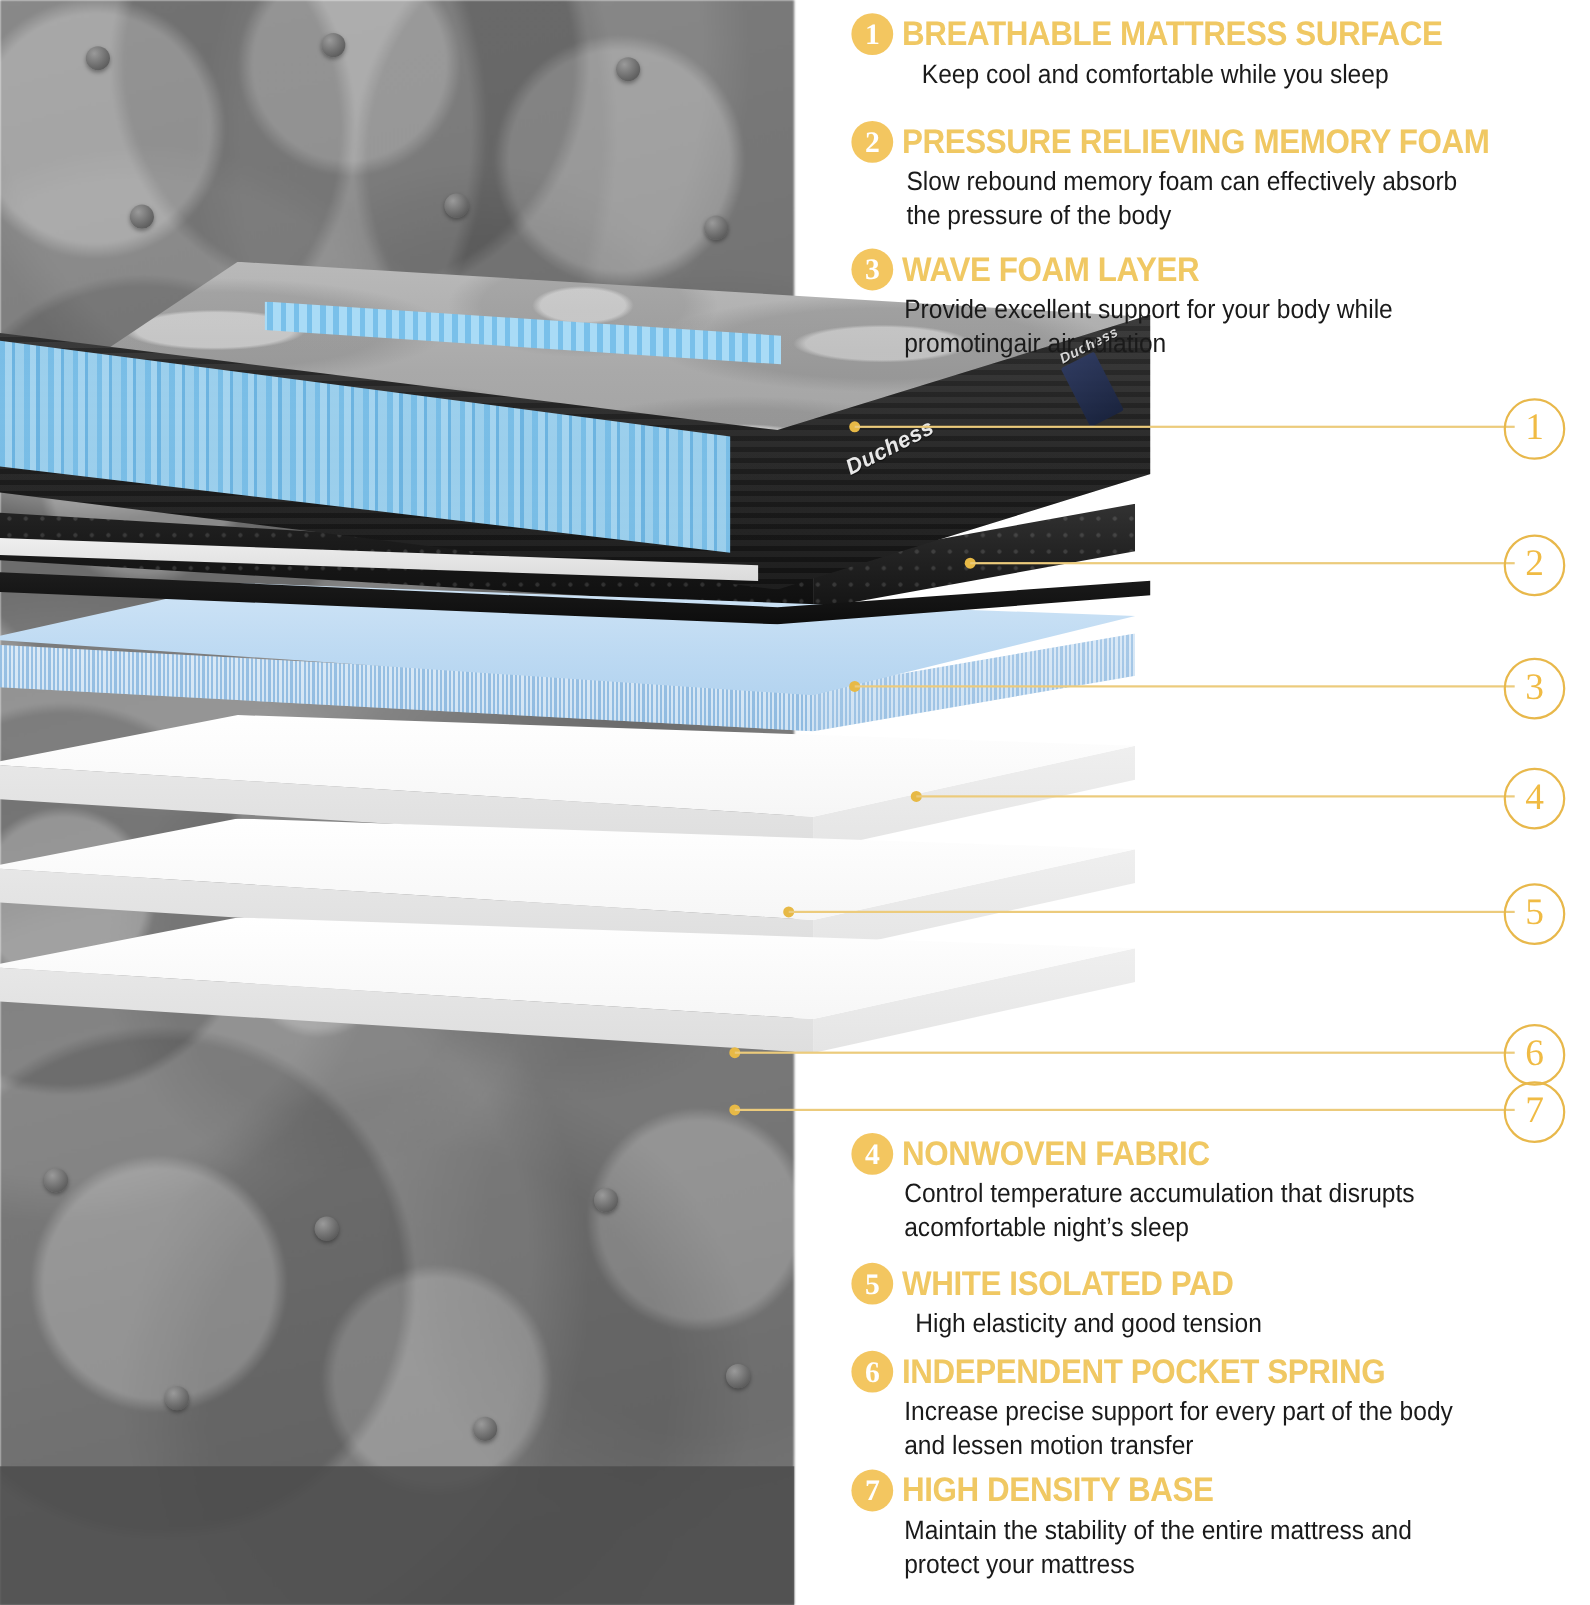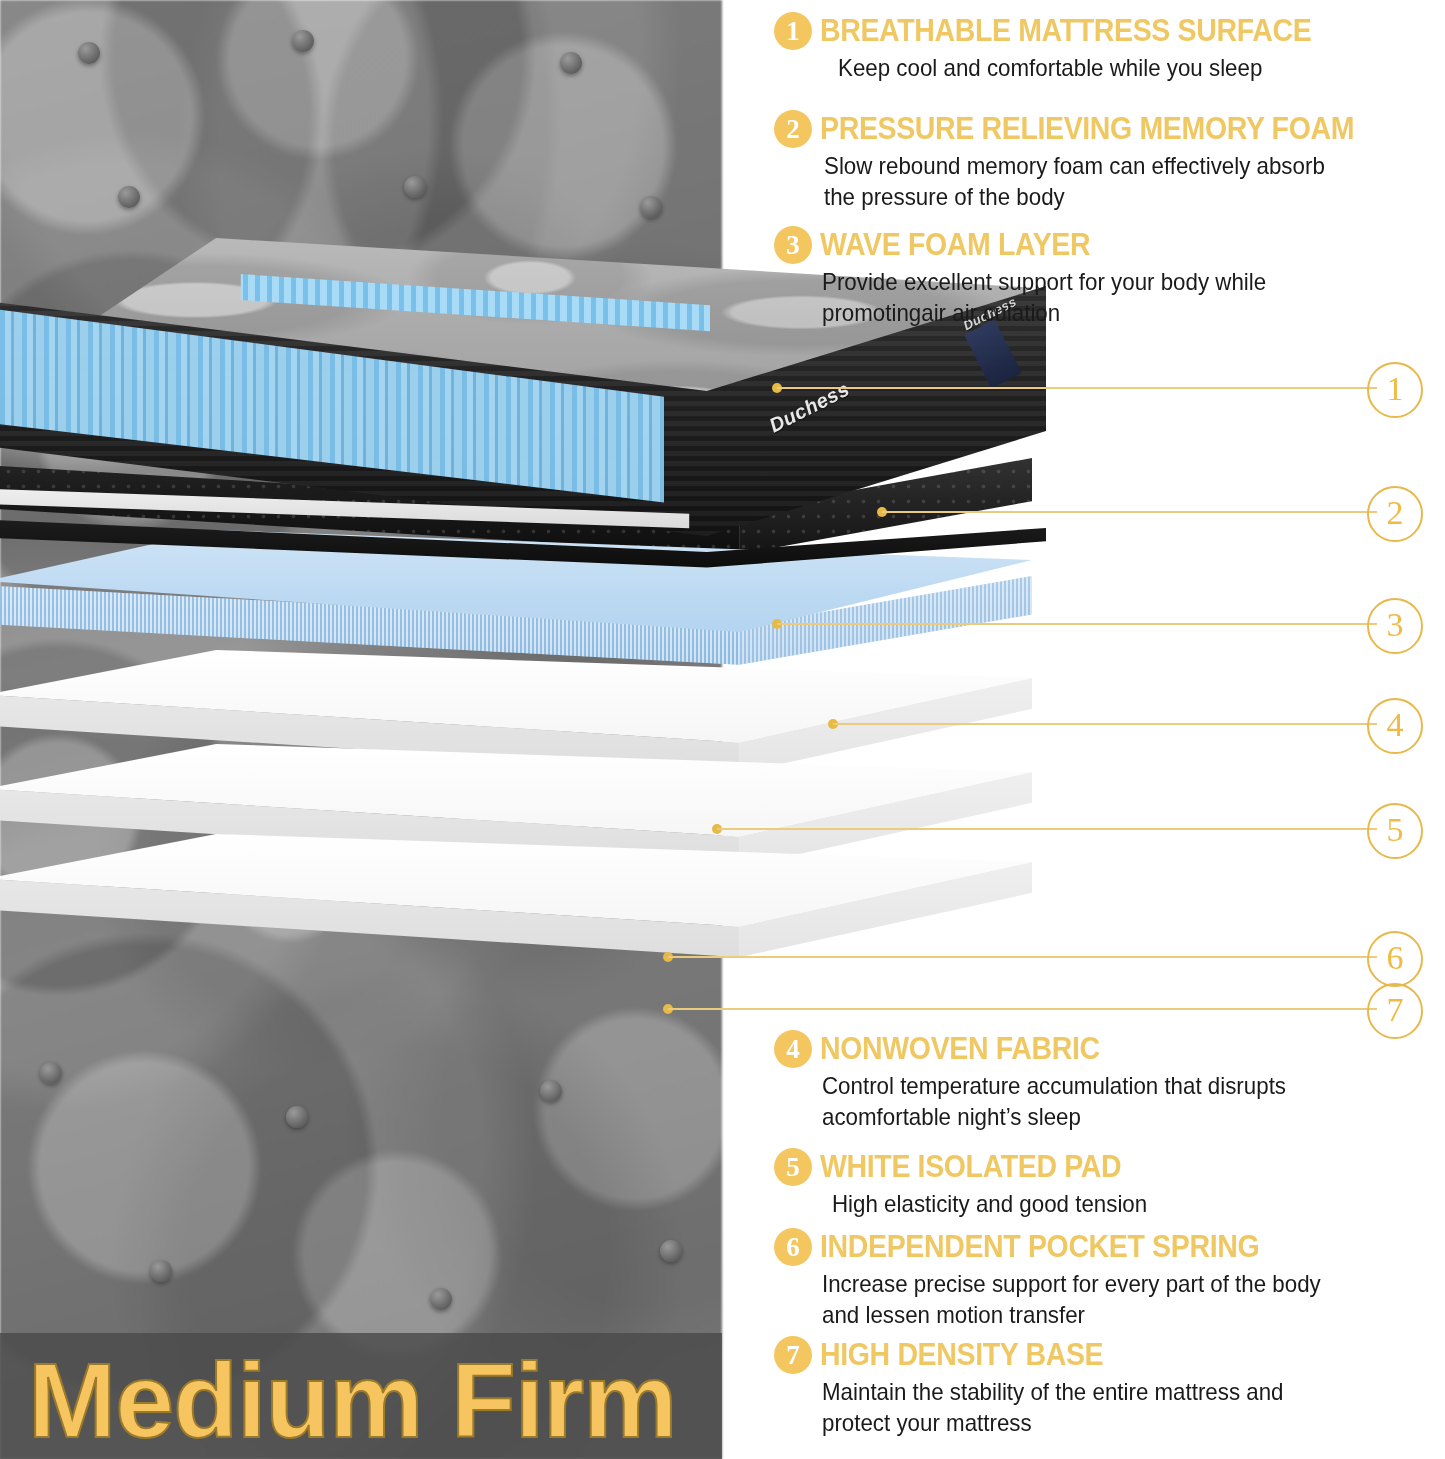--- a/index.html
+++ b/index.html
@@ -365,15 +365,14 @@
       <div class="badge">7</div>
       <div class="feat-title">HIGH DENSITY BASE</div>
     </div>
     <div class="feat-body" style="margin-left:48px;">
       <div>Maintain the stability of the entire mattress and</div>
       <div>protect your mattress</div>
     </div>
   </div>
 
   <div class="firm-bar"></div>
-  <div class="firm-text">Medium Firm</div>
 
 </div>
 
 </body></html>

